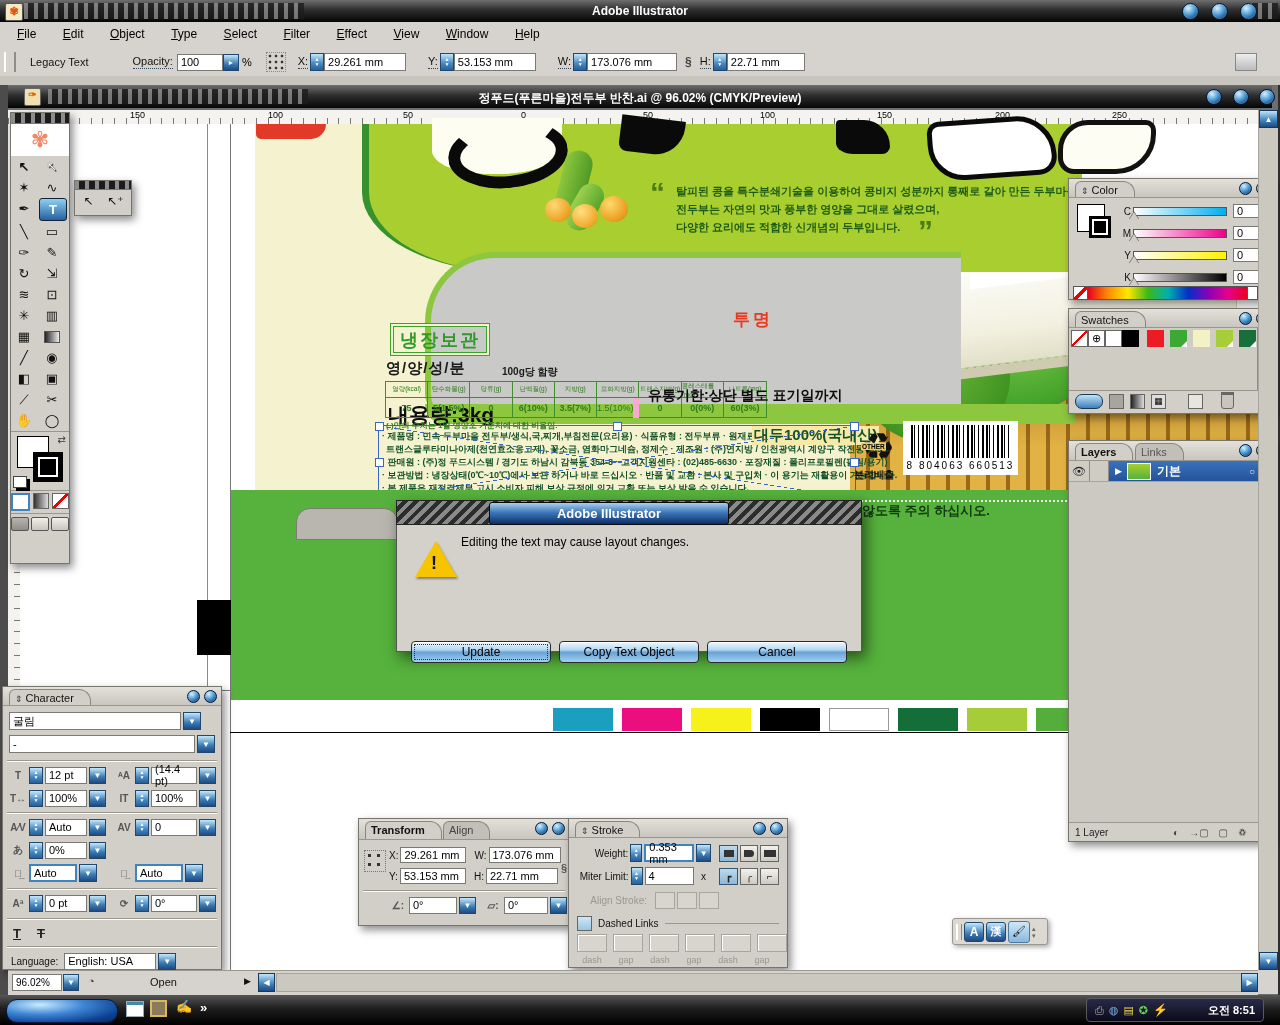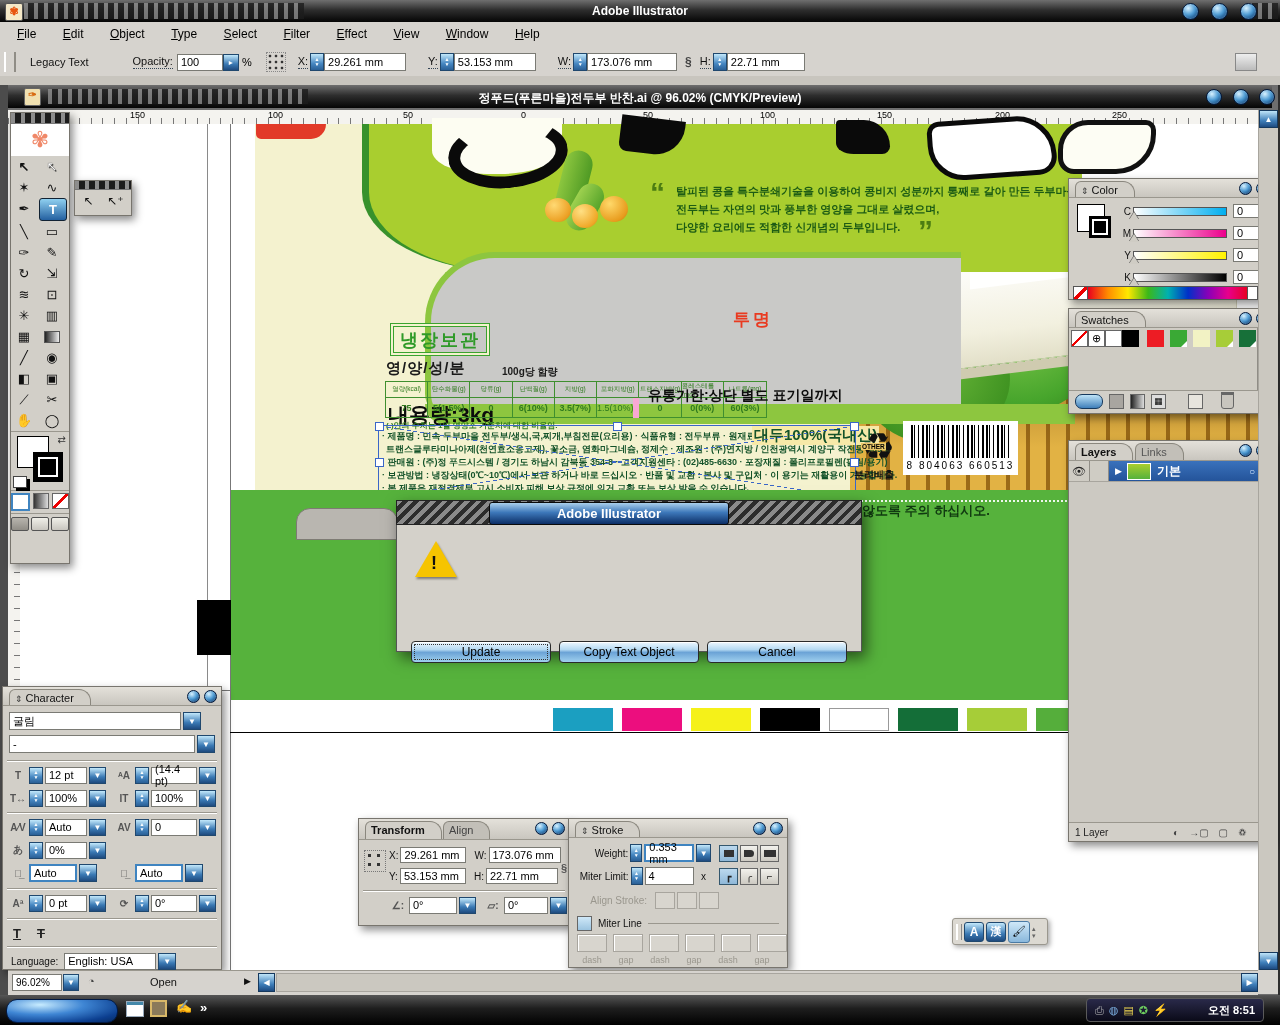--- a/index.html
+++ b/index.html
@@ -332,20 +332,21 @@
     <div style="position:absolute;left:92px;top:1px;width:238px;height:21px;border:1px solid #0a0a0a;border-radius:3px;
          background:linear-gradient(180deg,#aacfec,#3d78ba 45%,#0c2e66);display:flex;align-items:center;justify-content:center">
       <span style="color:#fff;font-weight:bold;font-size:13px">Adobe Illustrator</span>
     </div>
   </div>
   <div style="position:relative;height:127px;background:#d4d1ca;border:1px solid #555;border-top:none;box-sizing:border-box">
     <div style="position:absolute;left:18px;top:16px;width:0;height:0;
          border-left:21px solid transparent;border-right:21px solid transparent;border-bottom:36px solid #f6c400;filter:drop-shadow(1px 2px 1px rgba(0,0,0,.4))"></div>
     <div style="position:absolute;left:34px;top:28px;font-weight:bold;font-size:18px;color:#111">!</div>
     <div style="position:absolute;left:64px;top:10px;width:392px;font-size:12px;color:#000;line-height:15px">
+      <span style="display:block">Editing the text may cause layout changes.</span>
     </div>
     <div class="aquabtn" style="position:absolute;left:14px;top:116px;width:138px;height:20px;outline:1px dotted #333;outline-offset:-4px">
       <span>Update</span>
     </div>
     <div class="aquabtn" style="position:absolute;left:162px;top:116px;width:138px;height:20px">
       <span>Copy Text Object</span>
     </div>
     <div class="aquabtn" style="position:absolute;left:310px;top:116px;width:138px;height:20px">
       <span>Cancel</span>
     </div>
@@ -678,21 +679,21 @@
       <span class="joinbtn">⌐</span>
     </div>
     <div class="crow" style="left:8px;top:53px;width:202px">
       <span class="glbl disabled" style="width:70px;text-align:right">Align Stroke:</span>
       <span style="width:18px;height:15px;border:1px solid #a8a59e;background:#d8d5ce;margin-left:6px"></span>
       <span style="width:18px;height:15px;border:1px solid #a8a59e;background:#d8d5ce"></span>
       <span style="width:18px;height:15px;border:1px solid #a8a59e;background:#d8d5ce"></span>
     </div>
     <div class="crow" style="left:8px;top:76px;width:202px">
       <span style="width:13px;height:13px;border:1px solid #666;background:linear-gradient(#cfe8f8,#9cc4e0)"></span>
-      <span class="glbl" style="margin-left:4px">Miter Line</span>
+      <span class="glbl" style="margin-left:4px">Dashed Links</span>
       <span style="flex:1;height:1px;background:#9a978e;margin-left:4px"></span>
     </div>
     <div class="crow" style="left:8px;top:96px;gap:6px">
       <span class="dashbox"></span>
         <span class="dashbox"></span>
       <span class="dashbox"></span>
         <span class="dashbox"></span>
       <span class="dashbox"></span>
         <span class="dashbox"></span>
     </div>

